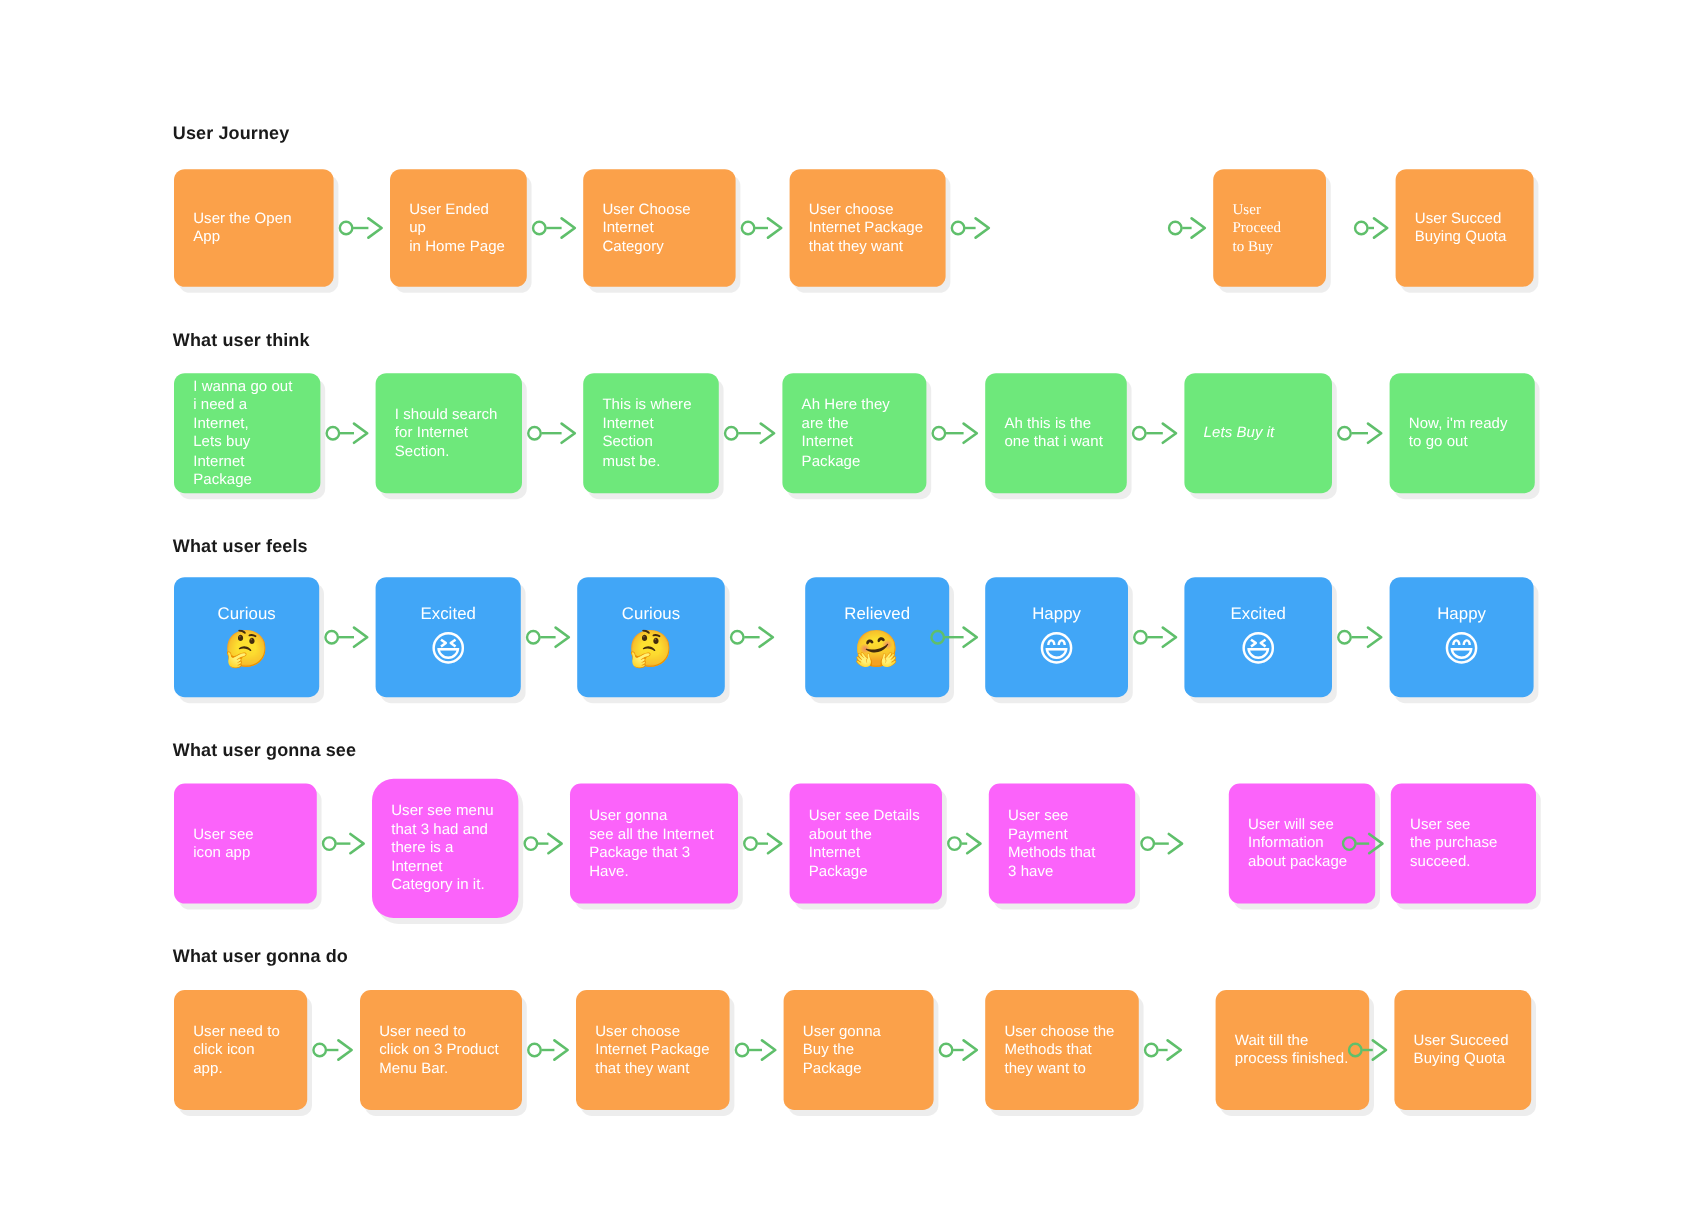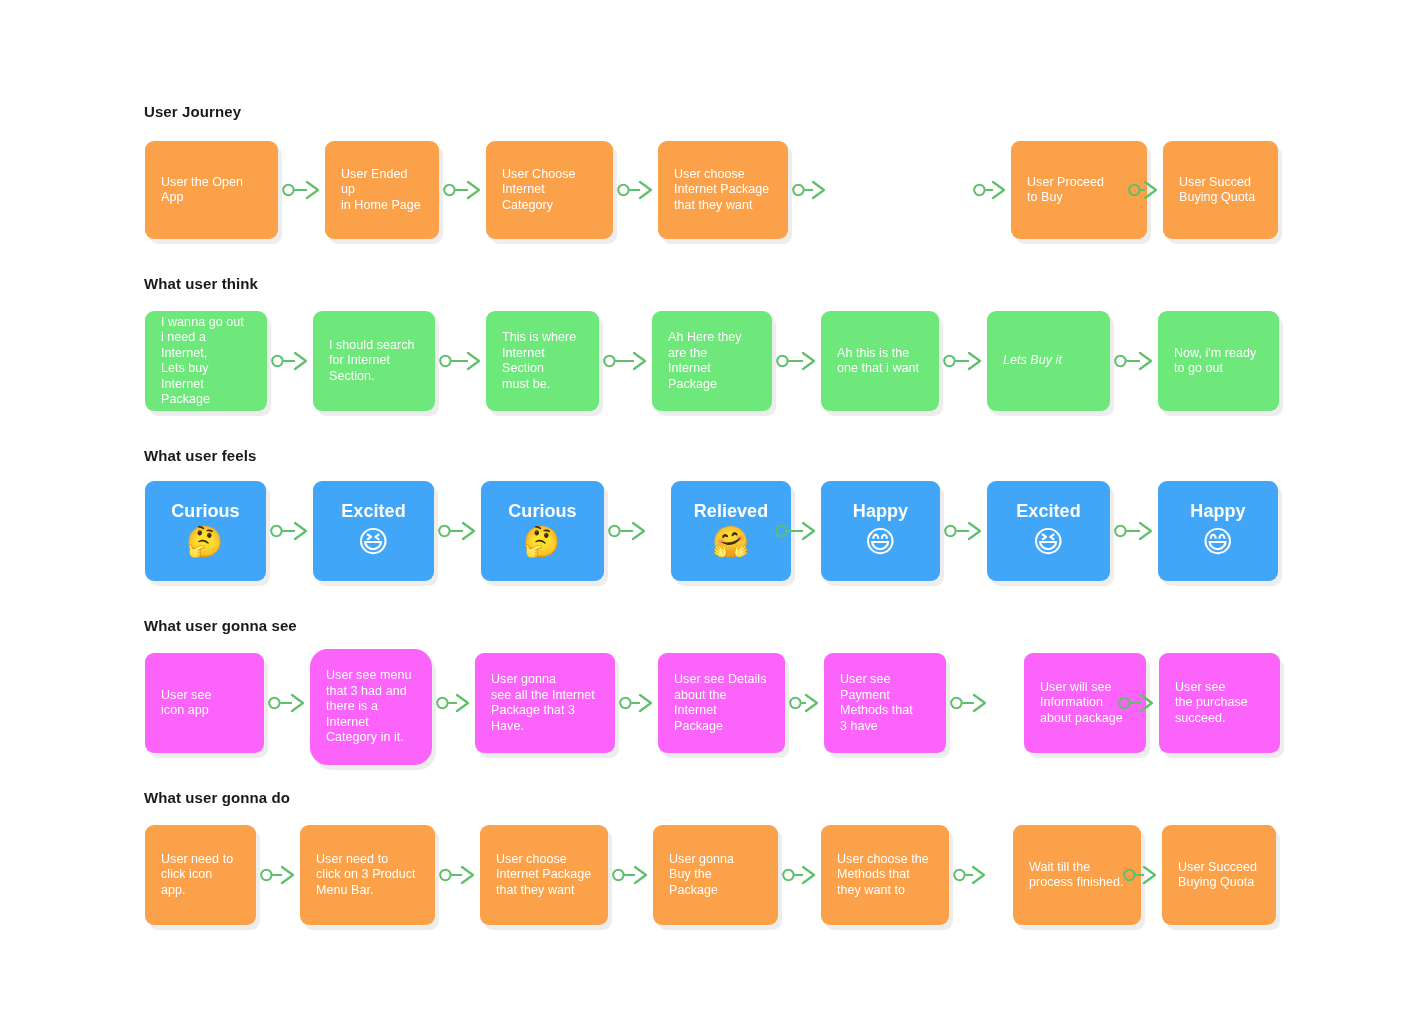--- a/index.html
+++ b/index.html
@@ -59,23 +59,22 @@
   .node.pink   { background: #fb63fa; }
 
   
   .node.emotion {
     align-items: center;
     justify-content: center;
     padding: 0 10px;
   }
   .node.emotion .node-text {
     text-align: left;
-    font-size: 18px;
+    font-size: 14px;
     margin-bottom: 6px;
-    font-weight: bold;
   }
   .emoji {
     font-size: 30px;
     line-height: 32px;
     text-align: center;
     font-family: "DejaVu Sans", sans-serif;
   }
 
   .connector {
     position: absolute;
@@ -132,21 +131,21 @@
         <polyline points="21,3 32,11 21,19" fill="none" stroke="#5FBF6B" stroke-width="2.2" stroke-linecap="round" stroke-linejoin="round"></polyline>
       </svg>
     </div>
     <div class="connector" style="left: 973px; top: 179px; width: 34px;">
       <svg width="34" height="22" viewBox="0 0 34 22">
         <circle cx="6.4" cy="11" r="5.2" fill="none" stroke="#5FBF6B" stroke-width="2"></circle>
         <line x1="12.200000000000001" y1="11" x2="20" y2="11" stroke="#5FBF6B" stroke-width="2"></line>
         <polyline points="20,3 31,11 20,19" fill="none" stroke="#5FBF6B" stroke-width="2.2" stroke-linecap="round" stroke-linejoin="round"></polyline>
       </svg>
     </div>
-    <div class="node orange" style="left: 1011px; top: 141px; width: 136px; height: 98px;">
+    <div class="node orange" style="left: 1011px; top: 141px; width: 94px; height: 98px; font-family: Liberation Serif, serif;">
       <span class="node-text">User Proceed
 to Buy</span>
     </div>
     <div class="connector" style="left: 1128px; top: 179px; width: 31px;">
       <svg width="31" height="22" viewBox="0 0 31 22">
         <circle cx="6.4" cy="11" r="5.2" fill="none" stroke="#5FBF6B" stroke-width="2"></circle>
         <line x1="12.200000000000001" y1="11" x2="17" y2="11" stroke="#5FBF6B" stroke-width="2"></line>
         <polyline points="17,3 28,11 17,19" fill="none" stroke="#5FBF6B" stroke-width="2.2" stroke-linecap="round" stroke-linejoin="round"></polyline>
       </svg>
     </div>

